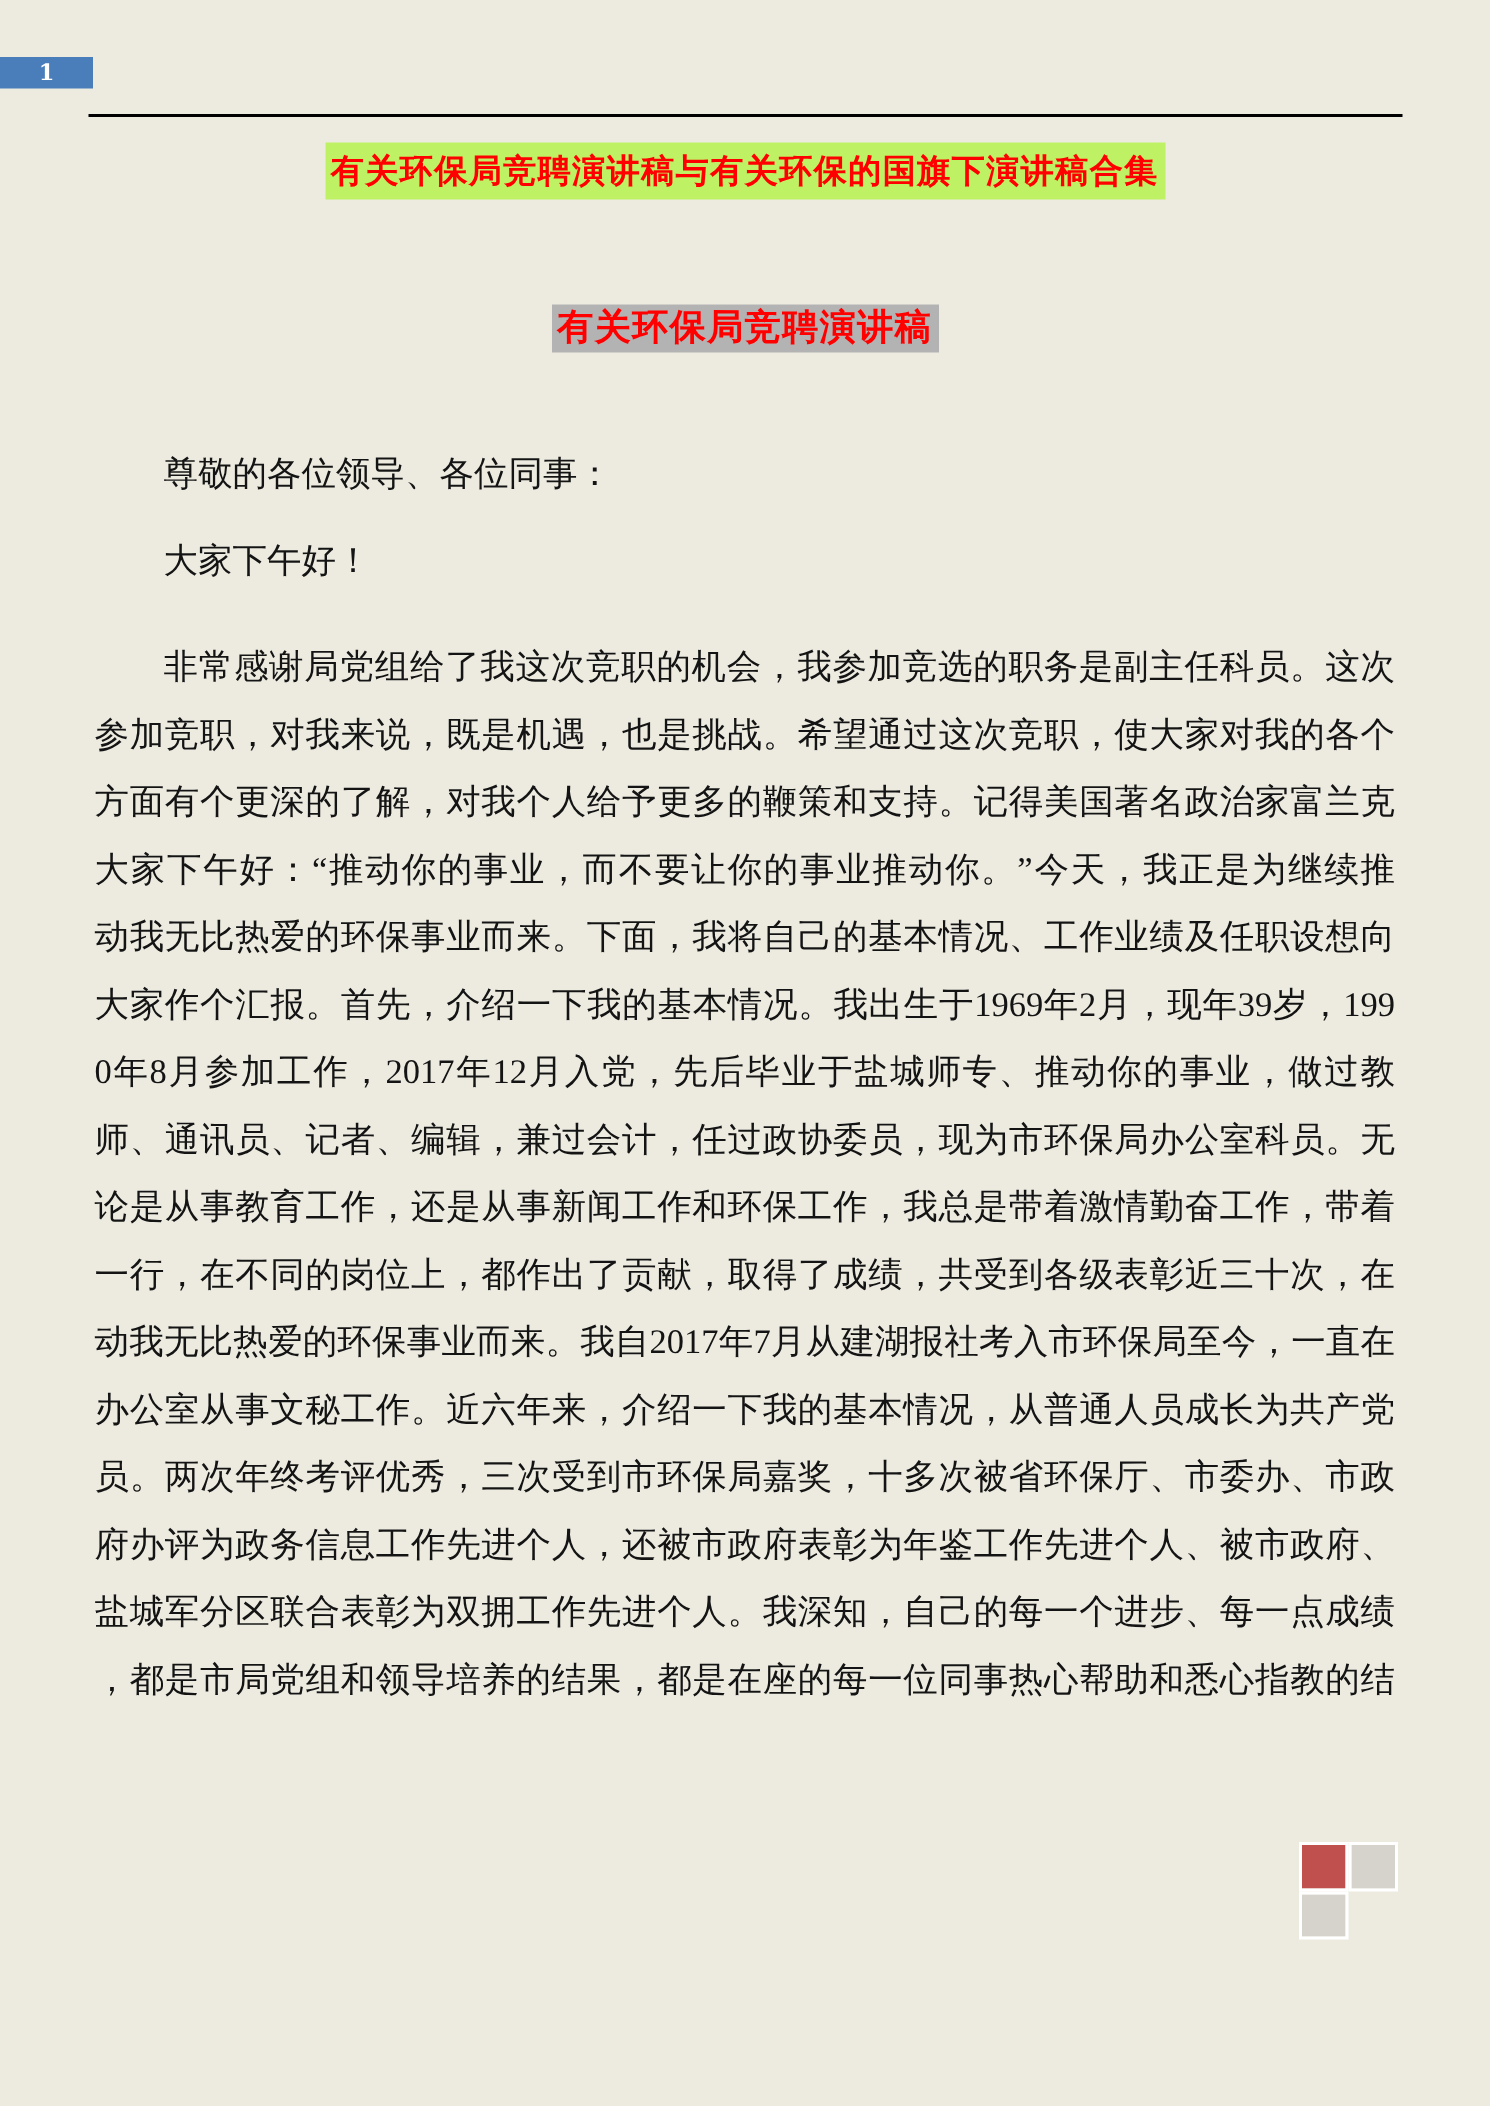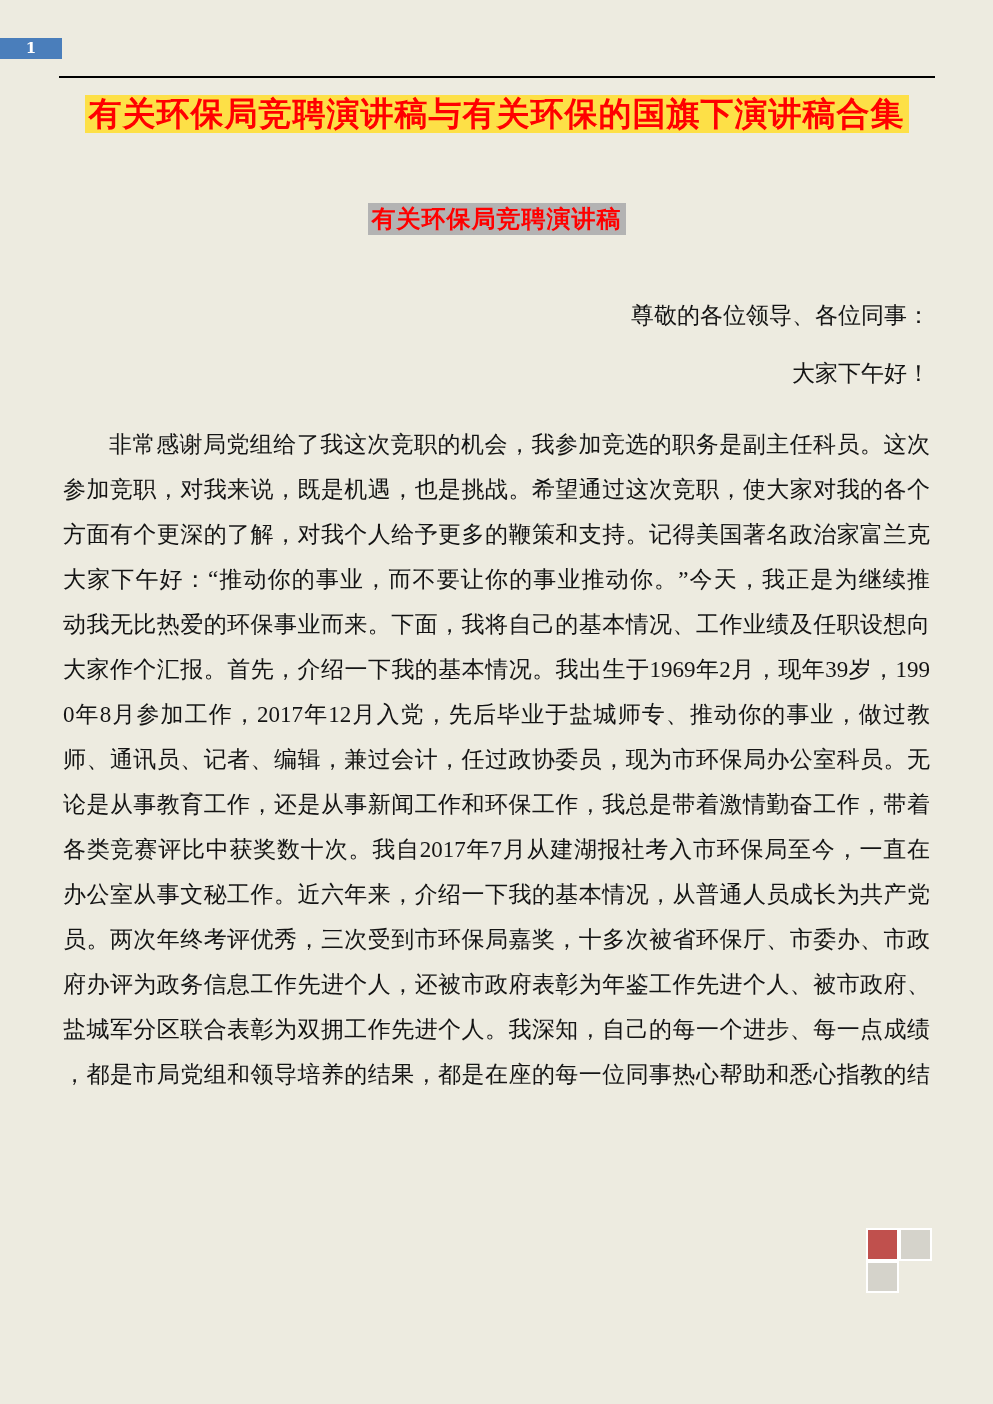--- a/index.html
+++ b/index.html
@@ -34,32 +34,32 @@
   .title-row.main { top: 95px; }
   .title-row.sub  { top: 203px; }
   .title-hl {
     display: inline-block;
     color: #ff0000;
     font-weight: bold;
     padding: 2px 4px;
     letter-spacing: 1px;
     white-space: nowrap;
   }
-  .title-hl.main { background: #fde047; font-size: 33px; line-height: 34px; }
+  .title-hl.main { background: #bef264; font-size: 22px; line-height: 34px; }
   .title-hl.sub  { background: #b3b3b3; font-size: 24px; line-height: 28px; }
 
   
   .doc-text {
     position: absolute; left: 63px; top: 293px;
     width: 867px;
     font-size: 23px;
     color: #141414;
   }
   .line { line-height: 45px; white-space: nowrap; }
-  .indent { text-indent: 46px; text-align: right; }
+  .indent { text-indent: 46px; }
   .greeting { margin-top: 13px; }
   .paragraph { margin-top: 26px; }
   .jline {
     line-height: 45px;
     text-align: justify;
     text-align-last: justify;
     white-space: normal;
   }
 
   
@@ -93,21 +93,22 @@
     <div class="paragraph">
       <div class="jline indent">非常感谢局党组给了我这次竞职的机会，我参加竞选的职务是副主任科员。这次</div>
       <div class="jline">参加竞职，对我来说，既是机遇，也是挑战。希望通过这次竞职，使大家对我的各个</div>
       <div class="jline">方面有个更深的了解，对我个人给予更多的鞭策和支持。记得美国著名政治家富兰克</div>
       <div class="jline">大家下午好：“推动你的事业，而不要让你的事业推动你。”今天，我正是为继续推</div>
       <div class="jline">动我无比热爱的环保事业而来。下面，我将自己的基本情况、工作业绩及任职设想向</div>
       <div class="jline">大家作个汇报。首先，介绍一下我的基本情况。我出生于1969年2月，现年39岁，199</div>
       <div class="jline">0年8月参加工作，2017年12月入党，先后毕业于盐城师专、推动你的事业，做过教</div>
       <div class="jline">师、通讯员、记者、编辑，兼过会计，任过政协委员，现为市环保局办公室科员。无</div>
       <div class="jline">论是从事教育工作，还是从事新闻工作和环保工作，我总是带着激情勤奋工作，带着</div>
-      <div class="jline">各类竞赛评比中获奖数十次。我自2017年7月从建湖报社考入市环保局至今，一直在</div>
+      <div class="jline">一行，在不同的岗位上，都作出了贡献，取得了成绩，共受到各级表彰近三十次，在</div>
+      <div class="jline">动我无比热爱的环保事业而来。我自2017年7月从建湖报社考入市环保局至今，一直在</div>
       <div class="jline">办公室从事文秘工作。近六年来，介绍一下我的基本情况，从普通人员成长为共产党</div>
       <div class="jline">员。两次年终考评优秀，三次受到市环保局嘉奖，十多次被省环保厅、市委办、市政</div>
       <div class="jline">府办评为政务信息工作先进个人，还被市政府表彰为年鉴工作先进个人、被市政府、</div>
       <div class="jline">盐城军分区联合表彰为双拥工作先进个人。我深知，自己的每一个进步、每一点成绩</div>
       <div class="jline">，都是市局党组和领导培养的结果，都是在座的每一位同事热心帮助和悉心指教的结</div>
     </div>
   </div>
 
   <div class="deco">
     <div class="sq red"></div>

